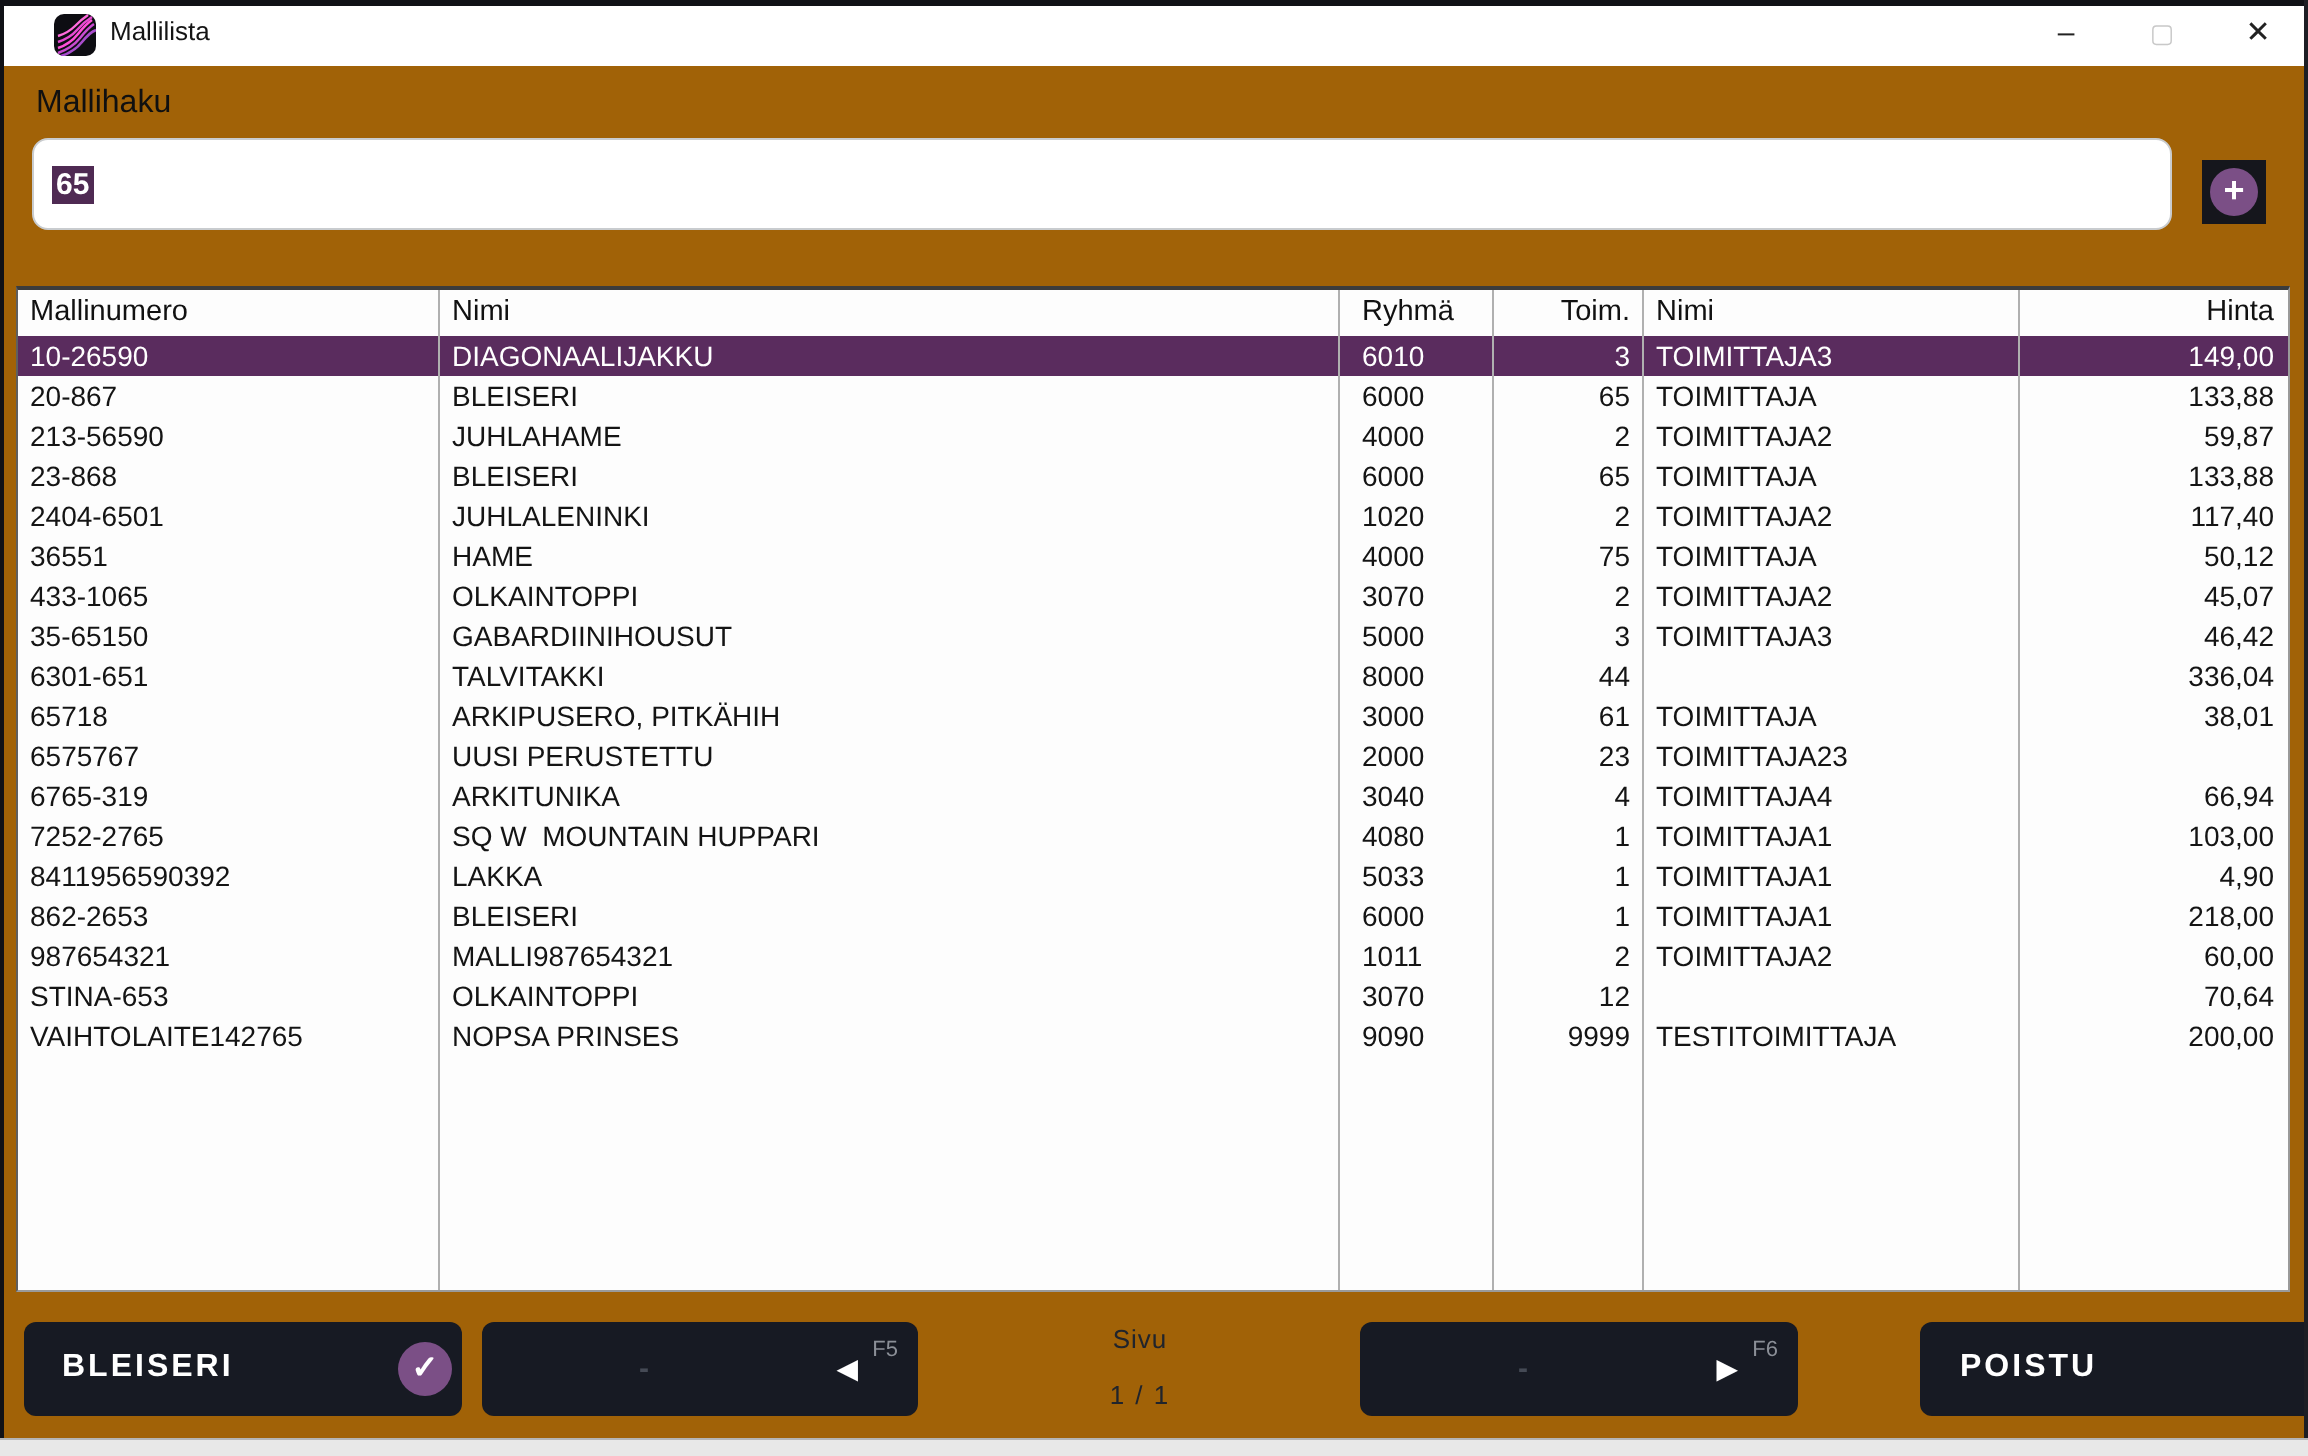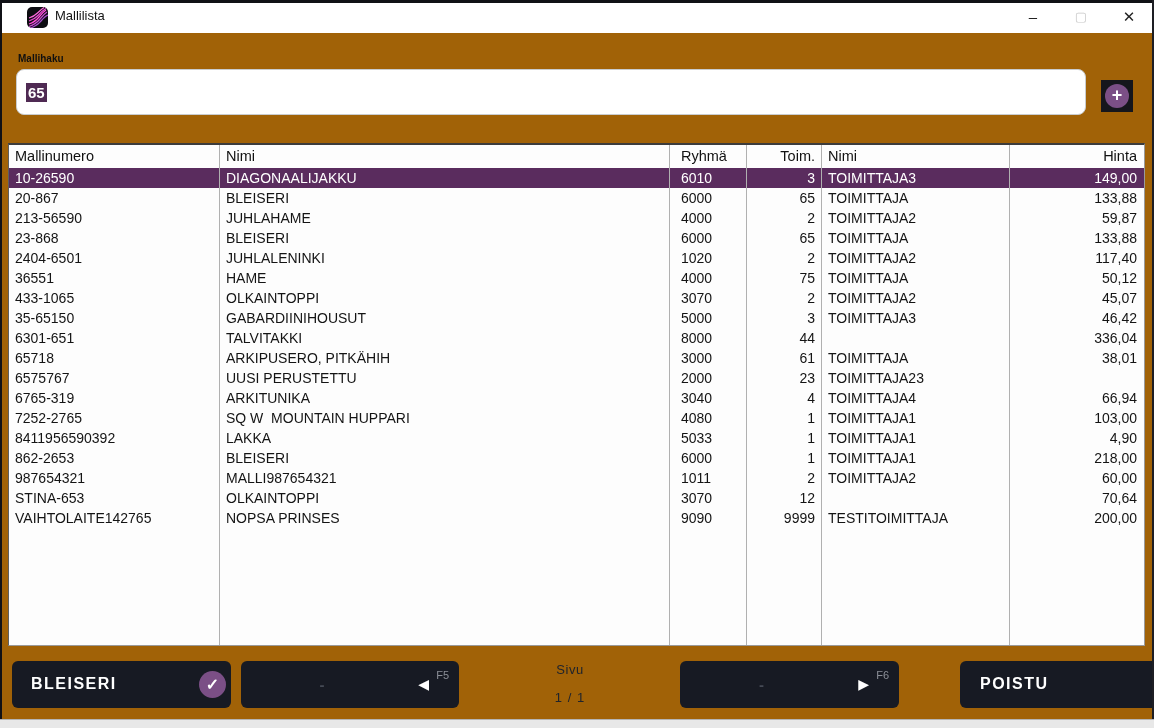--- a/index.html
+++ b/index.html
@@ -19,21 +19,21 @@
 
   
   .titlebar { position:absolute; left:0; top:3px; width:100%; height:30px; background:#fff; display:flex; align-items:center; }
   .app-icon { position:absolute; left:27px; top:4px; width:21px; height:21px; }
   .window-title { position:absolute; left:55px; top:5px; font-size:13px; color:#141414; }
   .win-controls { position:absolute; right:14px; top:0; height:28px; display:flex; align-items:center; gap:26px; }
   .win-btn { width:22px; text-align:center; font-size:15px; color:#222; cursor:default; line-height:28px; }
   .win-btn.max { color:#c9c9c9; font-size:13px; }
 
   
-  .search-label { position:absolute; left:18px; top:53px; font-size:10px; font-weight:bold; color:#101010; }
+  .search-label { position:absolute; left:18px; top:43px; font-size:16px; font-weight:normal; color:#101010; }
   .search-input {
     position:absolute; left:16px; top:69px; width:1070px; height:46px;
     border:1px solid #c9cccf; border-radius:8px; background:#fff;
     display:flex; align-items:center; padding-left:9px;
     font-size:15px; font-weight:bold;
   }
   .search-input .sel { background:#4f2a53; color:#ffffff; padding:1px 2px; }
   .add-button {
     position:absolute; left:1101px; top:80px; width:32px; height:32px;
     background:#15161c; border:none; display:flex; align-items:center; justify-content:center; cursor:pointer;

